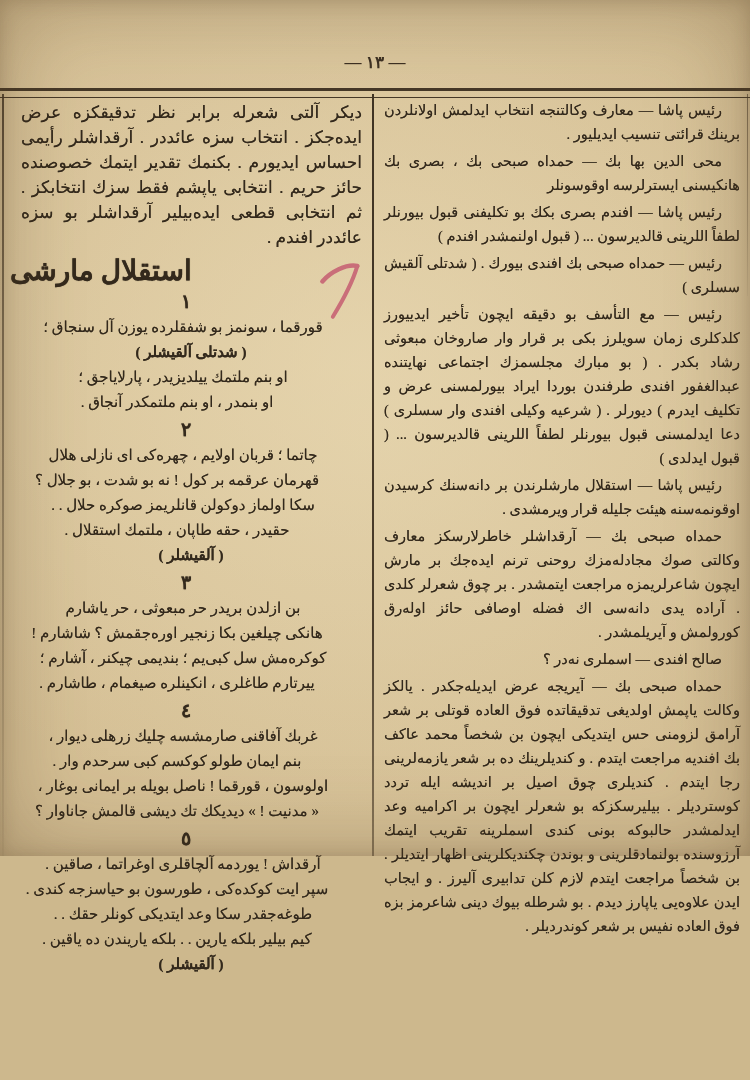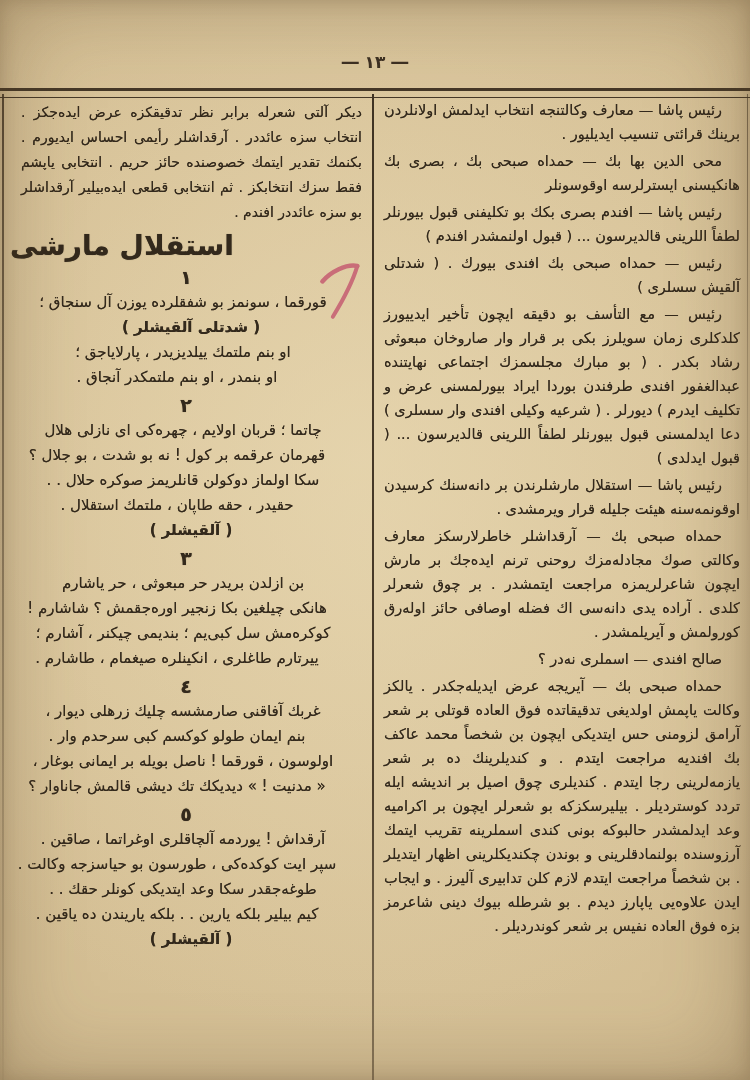--- a/index.html
+++ b/index.html
@@ -2,25 +2,26 @@
 <html lang="ota" dir="rtl"><head>
 <meta charset="utf-8">
 <style>
   html,body{margin:0;padding:0;}
   body{
     width:750px;height:1080px;overflow:hidden;
     font-family:"DejaVu Sans",sans-serif;
     background:#cdb88d;
   }
   .page{
-    position:relative;width:750px;height:1080px;
+    position:relative;width:750px;height:856px;
     background:
       radial-gradient(ellipse 130% 90% at 48% 42%, rgba(236,220,182,.55), rgba(0,0,0,0) 60%),
       radial-gradient(ellipse 120% 120% at 50% 50%, #dcc9a0 0%, #d3bd92 55%, #c3ab7d 85%, #b29a6f 100%);
     color:#33291c;
+    font-family:Liberation Serif, serif;
   }
   .page::after{
     content:"";position:absolute;inset:0;pointer-events:none;
     box-shadow:inset 0 0 90px rgba(90,66,38,.35), inset 0 0 18px rgba(90,66,38,.25);
   }
   .page-number{
     position:absolute;top:52px;left:0;right:0;text-align:center;
     font-size:17px;font-weight:bold;letter-spacing:2px;color:#3c3022;
     direction:rtl;
   }
@@ -41,21 +42,21 @@
     position:absolute;top:94px;bottom:560px;right:2px;width:1px;
     background:linear-gradient(rgba(63,51,35,.6), rgba(63,51,35,.05));
   }
   .col{position:absolute;direction:rtl;}
   
   .col-left{left:10px;top:100px;width:352px;}
   
   .col-right{left:384px;top:98px;width:356px;}
 
   .intro{
-    margin:0 0 4px 11px;font-size:14px;line-height:25px;
+    margin:0 0 4px 11px;font-size:17px;line-height:25px;
     text-align:justify;text-align-last:right;
     text-shadow:0 0 .6px rgba(51,41,28,.75);
   }
   .heading{
     margin:4px 0 0 0;font-size:28px;font-weight:bold;text-align:left;
     text-shadow:0 0 .7px rgba(51,41,28,.8);
   }
   .stanza{margin-top:2px;}
   .stanza-number{
     text-align:center;font-size:19px;font-weight:bold;line-height:24px;
@@ -130,21 +131,21 @@
           <div class="verse-line">بنم ايمان طولو كوكسم كبى سرحدم وار .</div>
           <div class="verse-line">اولوسون ، قورقما ! ناصل بويله بر ايمانى بوغار ،</div>
           <div class="verse-line">« مدنيت ! » ديديكك تك ديشى قالمش جاناوار ؟</div>
         </div>
     </div>
 
     <div class="stanza">
       <div class="stanza-number">٥</div>
       <div class="stanza-lines">
           <div class="verse-line">آرقداش ! يوردمه آلچاقلرى اوغراتما ، صاقين .</div>
-          <div class="verse-line">سپر ايت كوكده‌كى ، طورسون بو حياسزجه وكالت .</div>
+          <div class="verse-line">سپر ايت كوكده‌كى ، طورسون بو حياسزجه كندى .</div>
           <div class="verse-line">طوغه‌جقدر سكا وعد ايتديكى كونلر حقك . .</div>
           <div class="verse-line">كيم بيلير بلكه يارين . . بلكه ياريندن ده ياقين .</div>
           <div class="verse-line stage">( آلقيشلر )</div>
         </div>
     </div>
   </div>
 
   <div class="col col-right">
       <p class="para">رئيس پاشا — معارف وكالتنجه انتخاب ايدلمش اولانلردن برينك قرائتى تنسيب ايديليور .</p>
       <p class="para">محى الدين بها بك — حمداه صبحى بك ، بصرى بك هانكيسنى ايسترلرسه اوقوسونلر</p>

